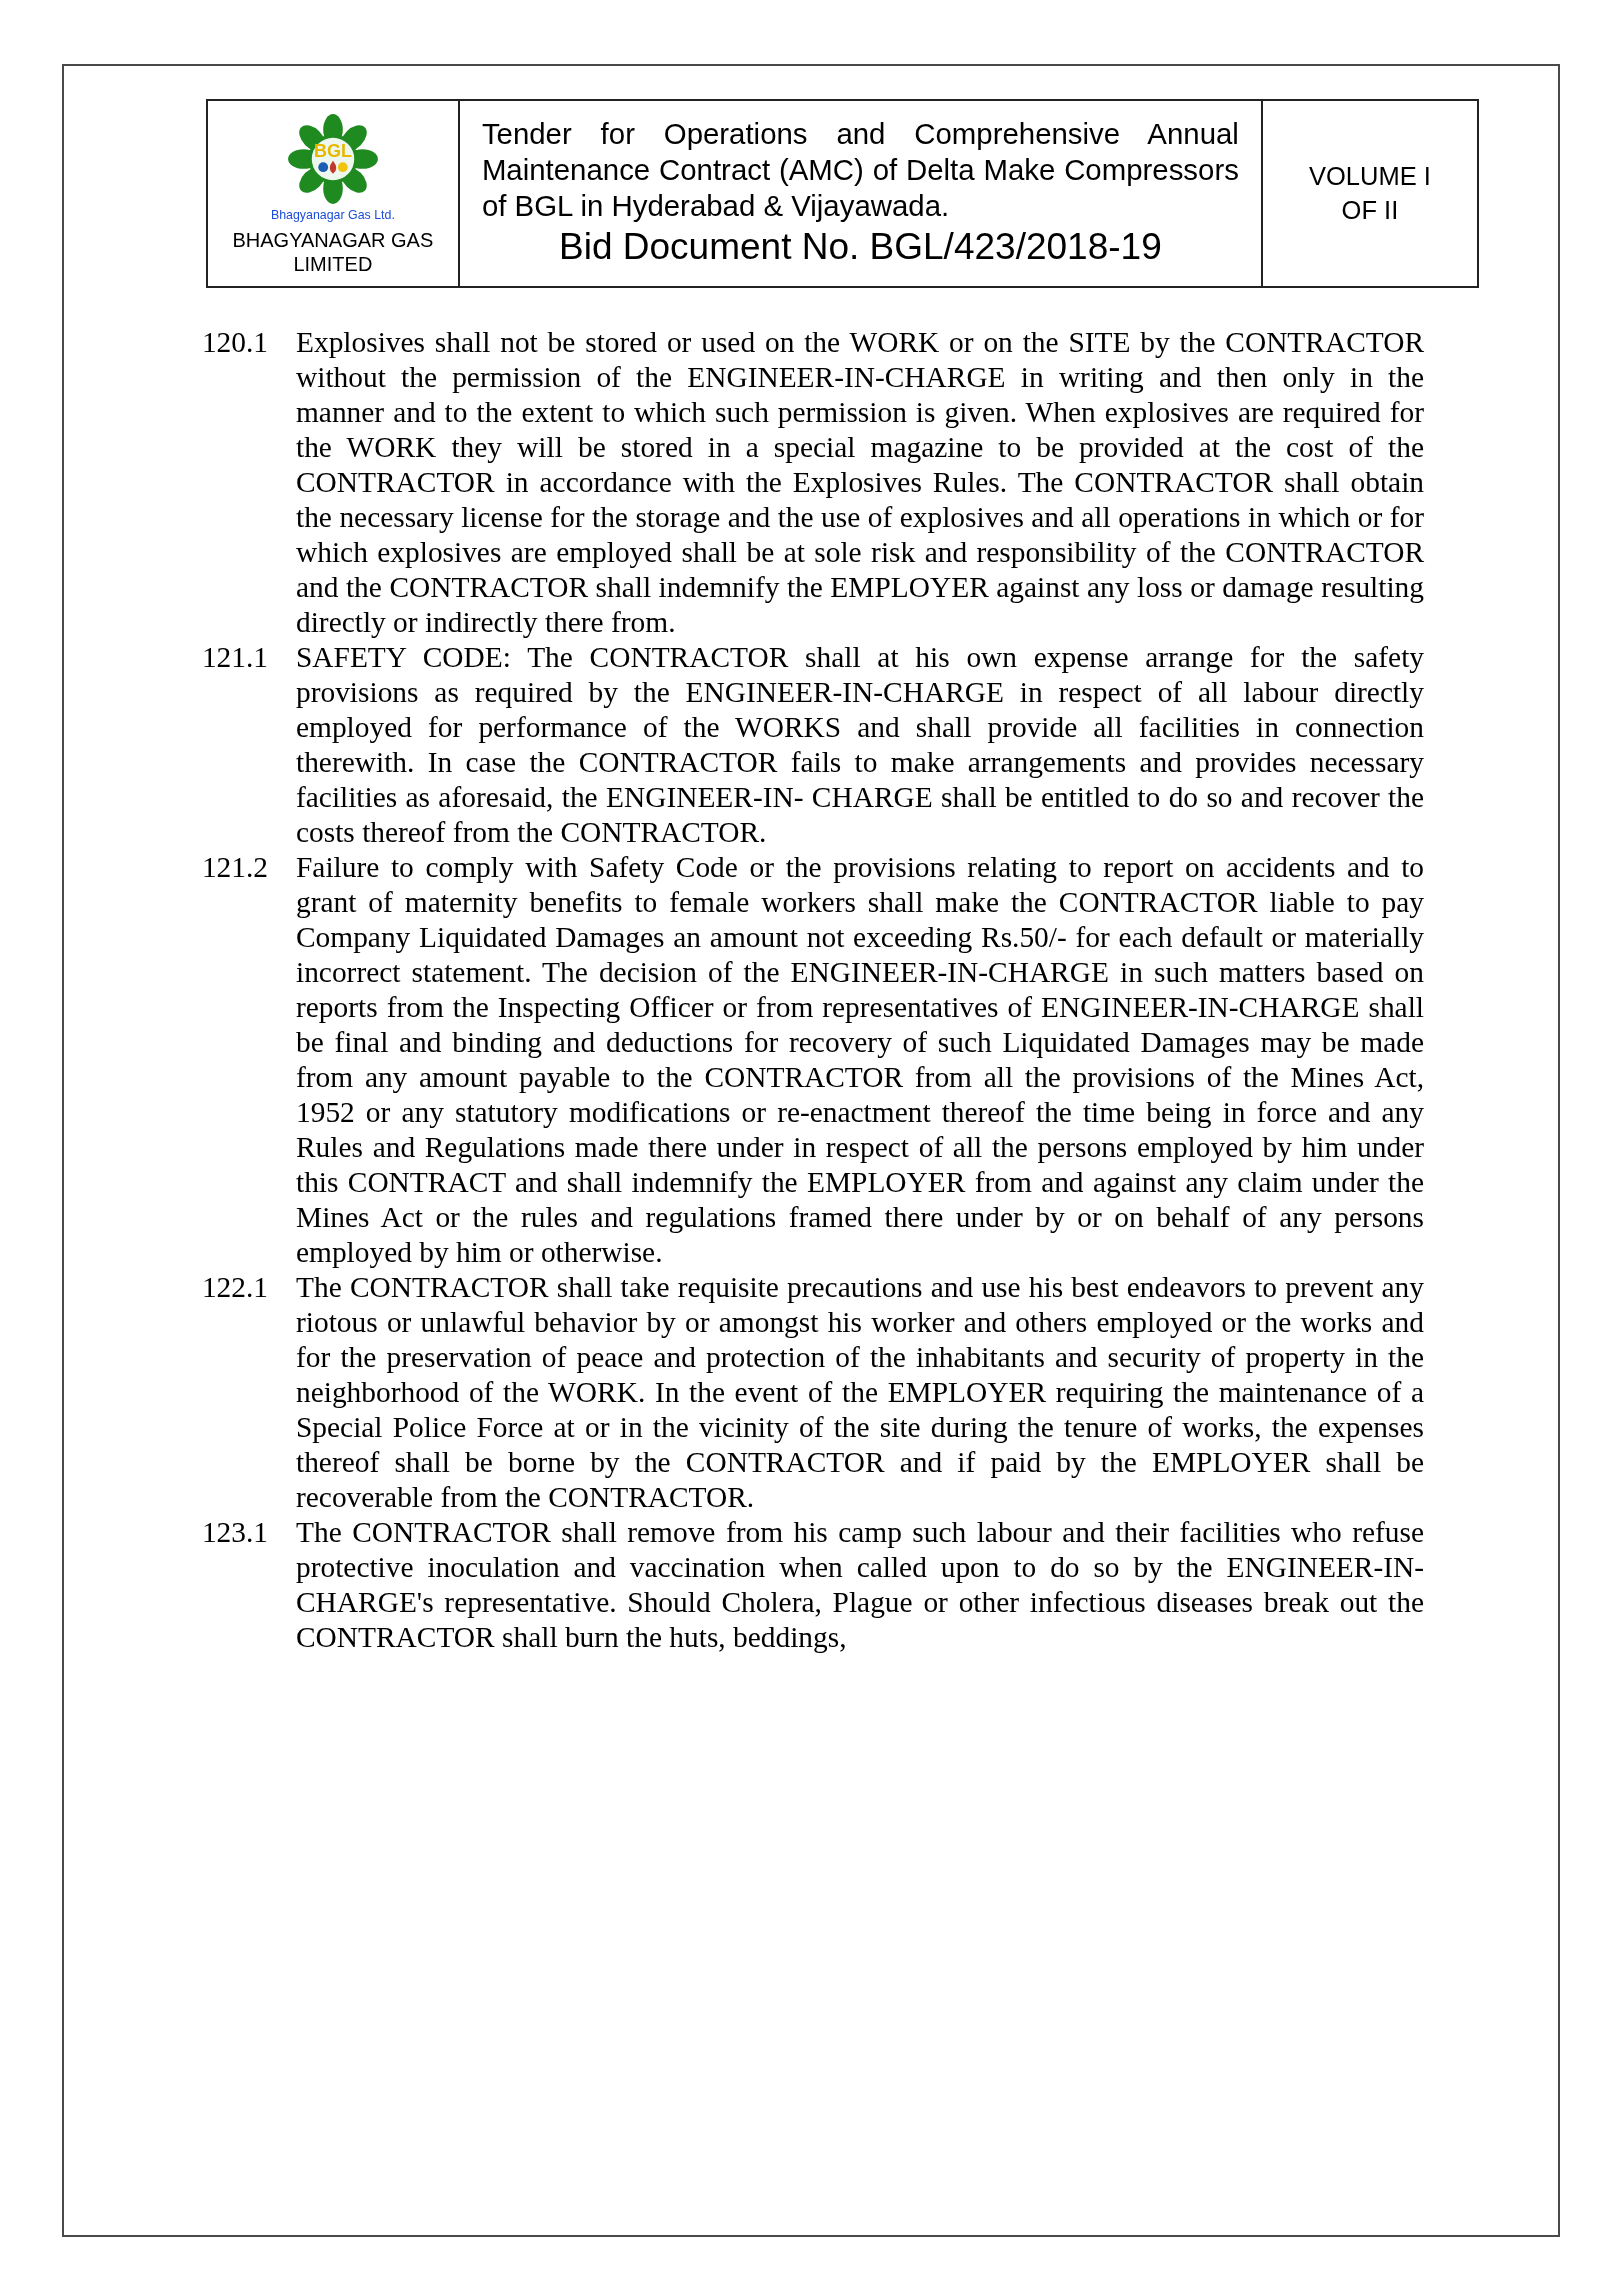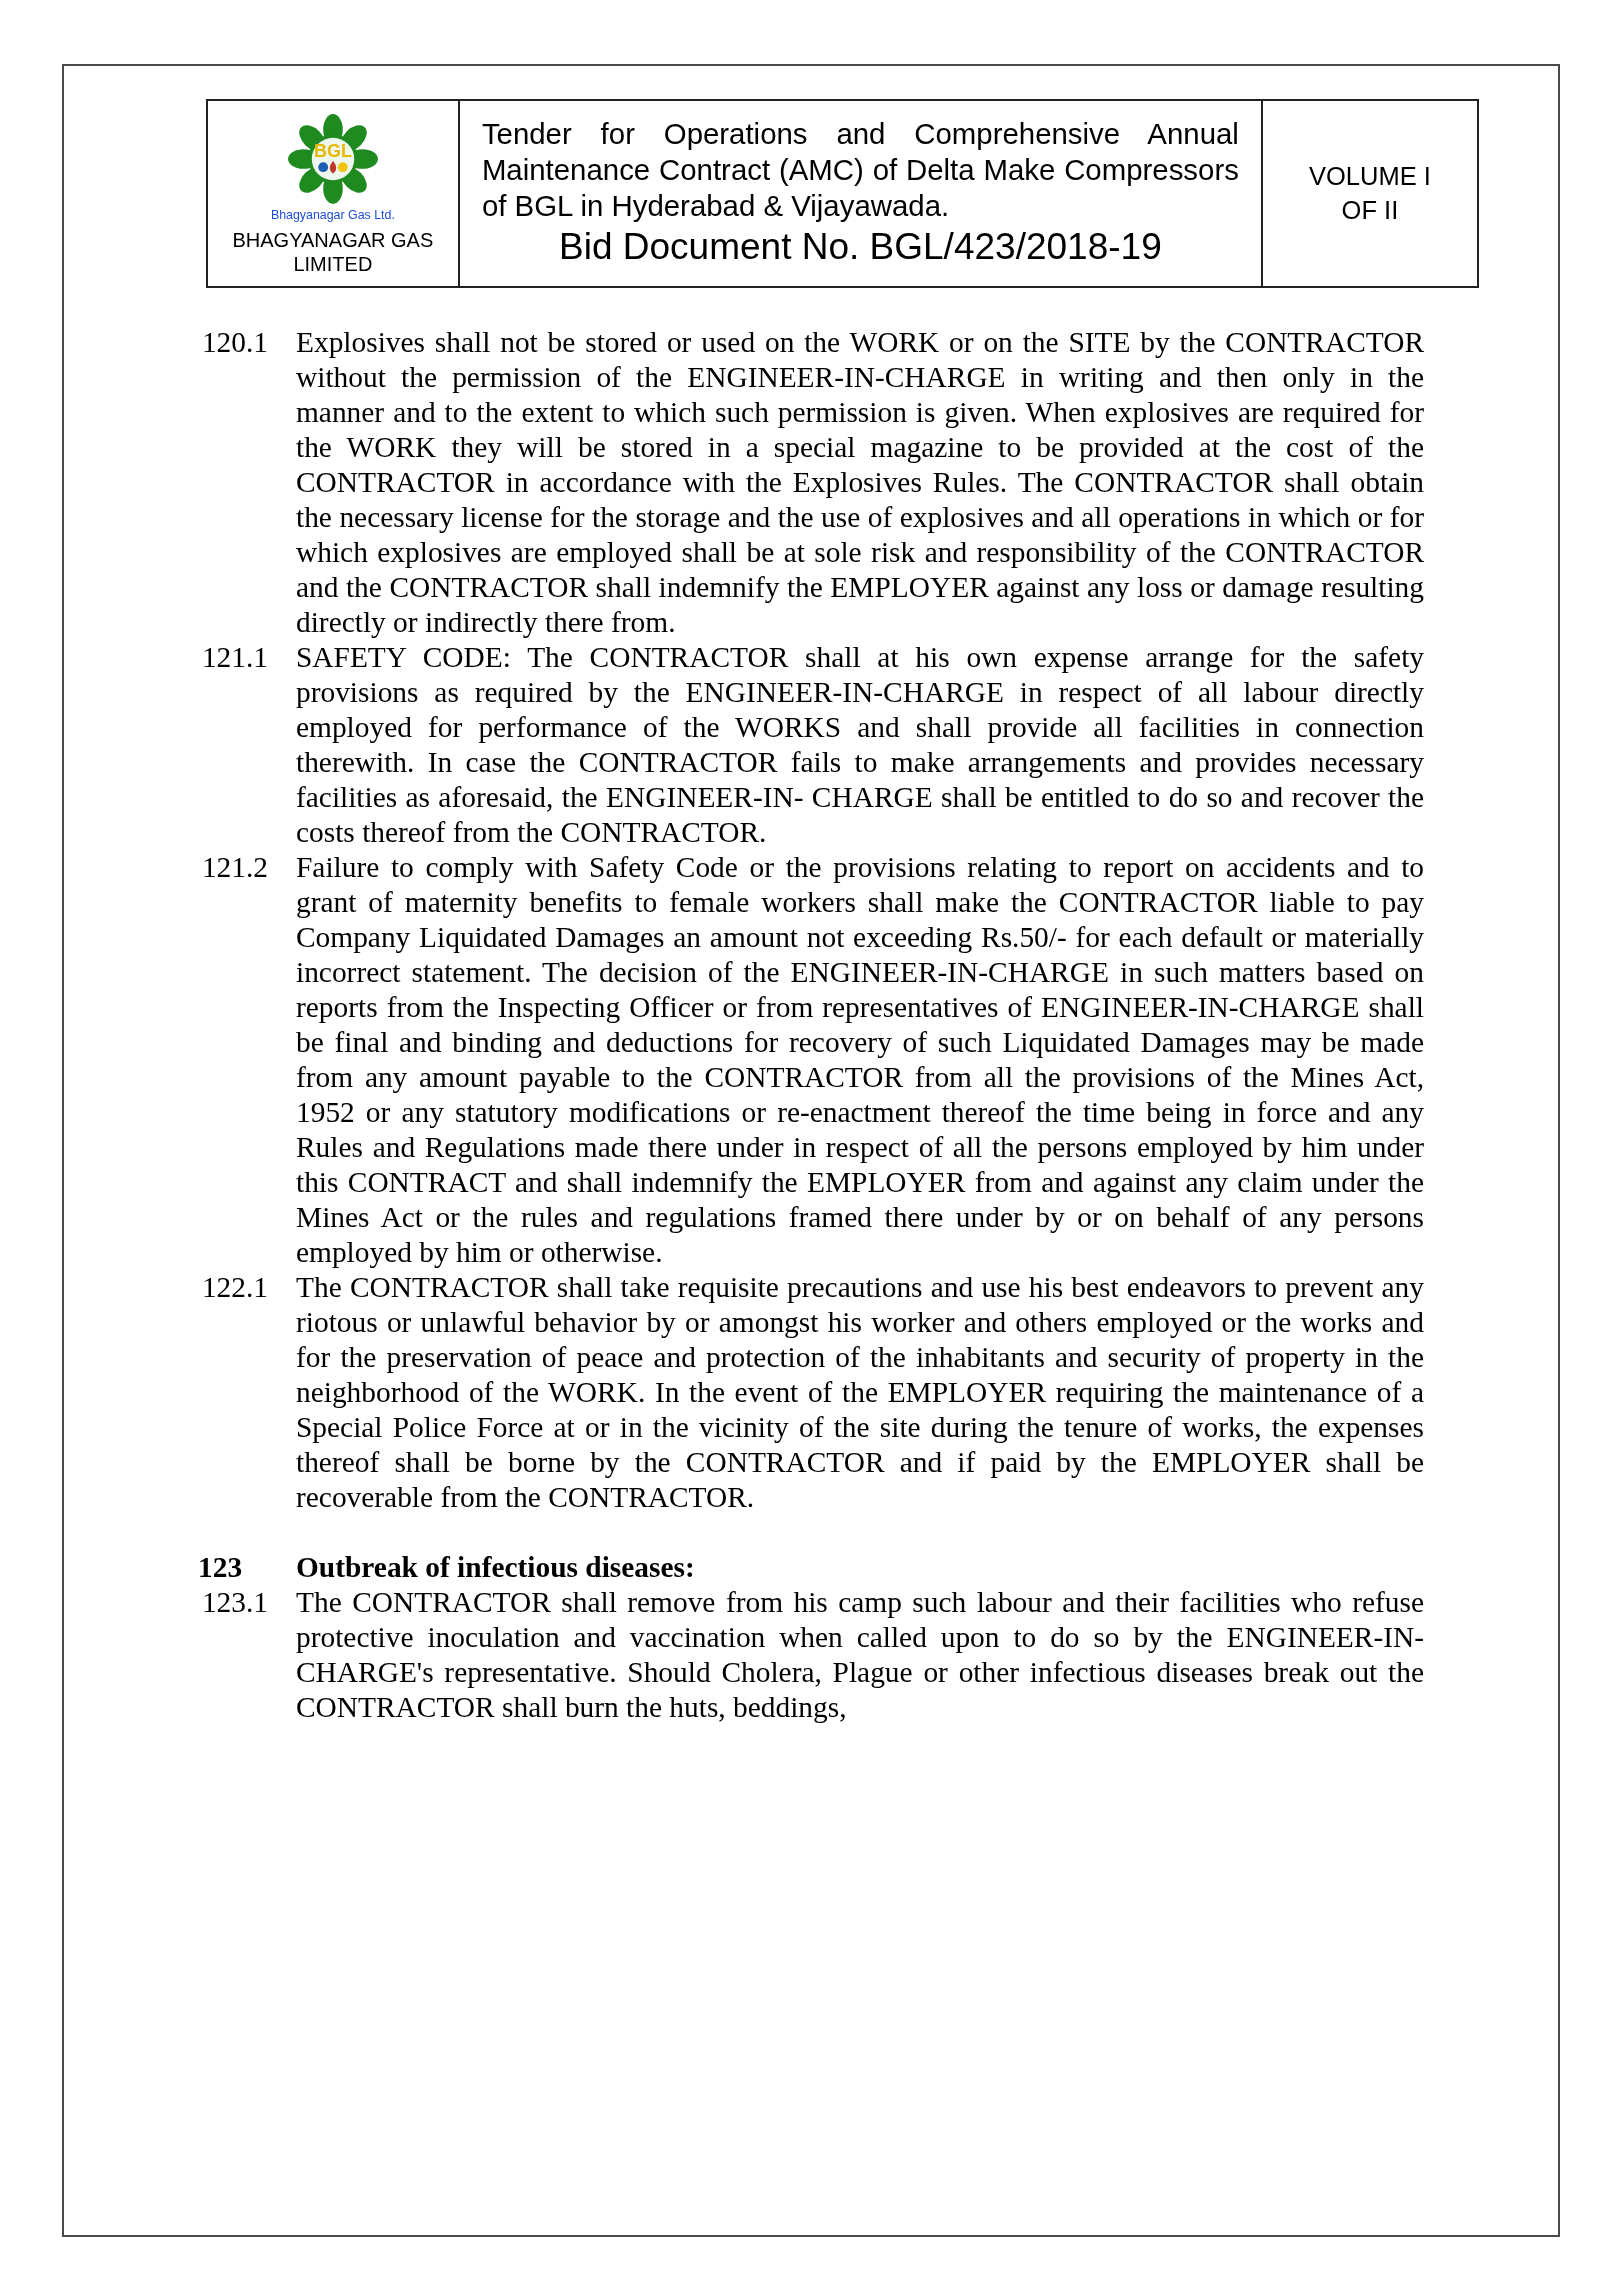--- a/index.html
+++ b/index.html
@@ -108,24 +108,20 @@
     <div class="para">
       <span class="num">121.2</span>
       <span>Failure to comply with Safety Code or the provisions relating to report on accidents and to grant of maternity benefits to female workers shall make the CONTRACTOR liable to pay Company Liquidated Damages an amount not exceeding Rs.50/- for each default or materially incorrect statement. The decision of the ENGINEER-IN-CHARGE in such matters based on reports from the Inspecting Officer or from representatives of ENGINEER-IN-CHARGE shall be final and binding and deductions for recovery of such Liquidated Damages may be made from any amount payable to the CONTRACTOR from all the provisions of the Mines Act, 1952 or any statutory modifications or re-enactment thereof the time being in force and any Rules and Regulations made there under in respect of all the persons employed by him under this CONTRACT and shall indemnify the EMPLOYER from and against any claim under the Mines Act or the rules and regulations framed there under by or on behalf of any persons employed by him or otherwise.</span>
     </div>
 
     <div class="para">
       <span class="num">122.1</span>
       <span>The CONTRACTOR shall take requisite precautions and use his best endeavors to prevent any riotous or unlawful behavior by or amongst his worker and others employed or the works and for the preservation of peace and protection of the inhabitants and security of property in the neighborhood of the WORK. In the event of the EMPLOYER requiring the maintenance of a Special Police Force at or in the vicinity of the site during the tenure of works, the expenses thereof shall be borne by the CONTRACTOR and if paid by the EMPLOYER shall be recoverable from the CONTRACTOR.</span>
     </div>
 
-    <div class="sec-head gap-before">
-      <span class="num">123</span>
-      <span>Outbreak of infectious diseases:</span>
-    </div>
     <div class="para">
       <span class="num">123.1</span>
       <span>The CONTRACTOR shall remove from his camp such labour and their facilities who refuse protective inoculation and vaccination when called upon to do so by the ENGINEER-IN-CHARGE's representative. Should Cholera, Plague or other infectious diseases break out the CONTRACTOR shall burn the huts, beddings,</span>
     </div>
 
   </div>
 
 
 </div>
 

